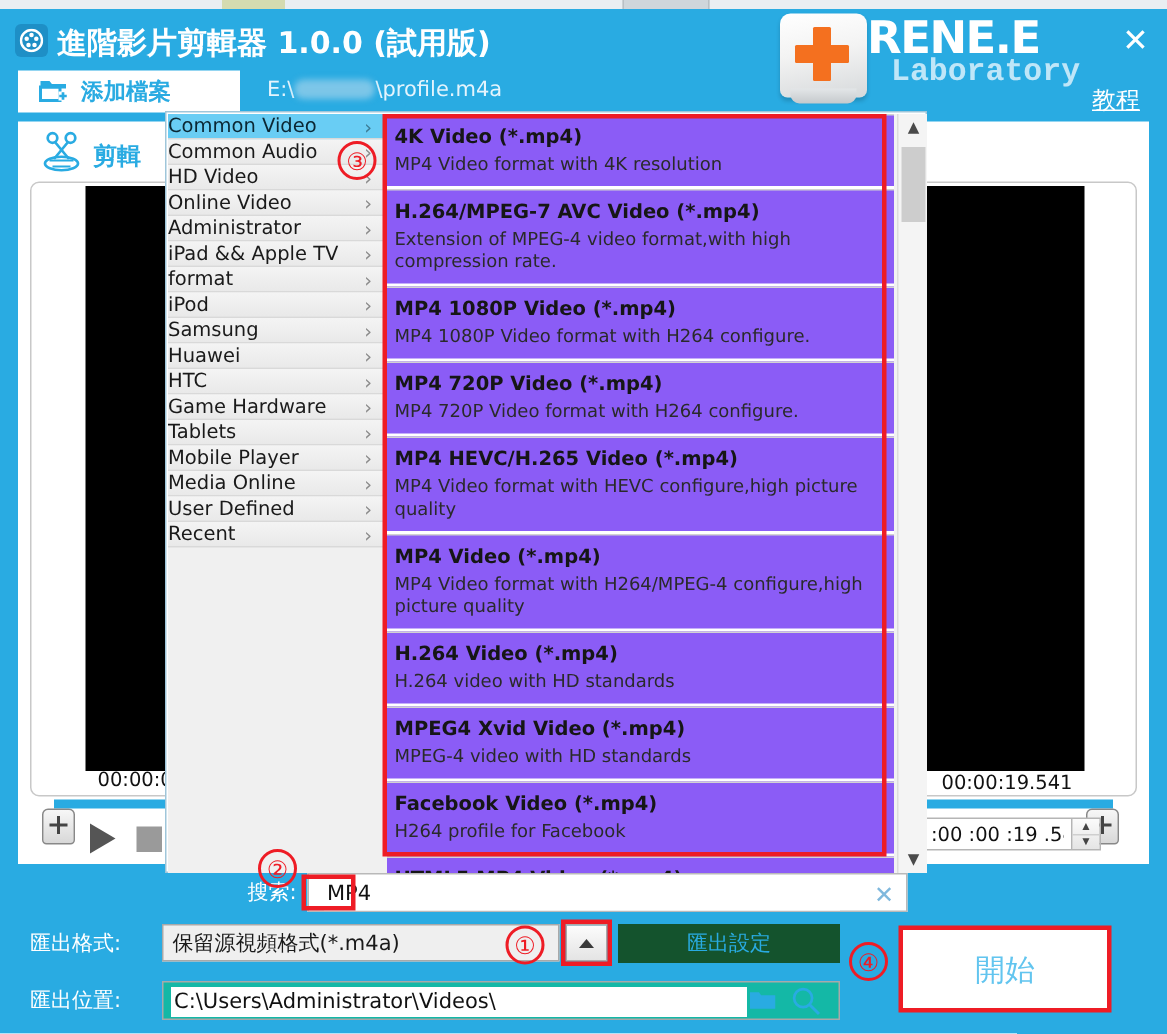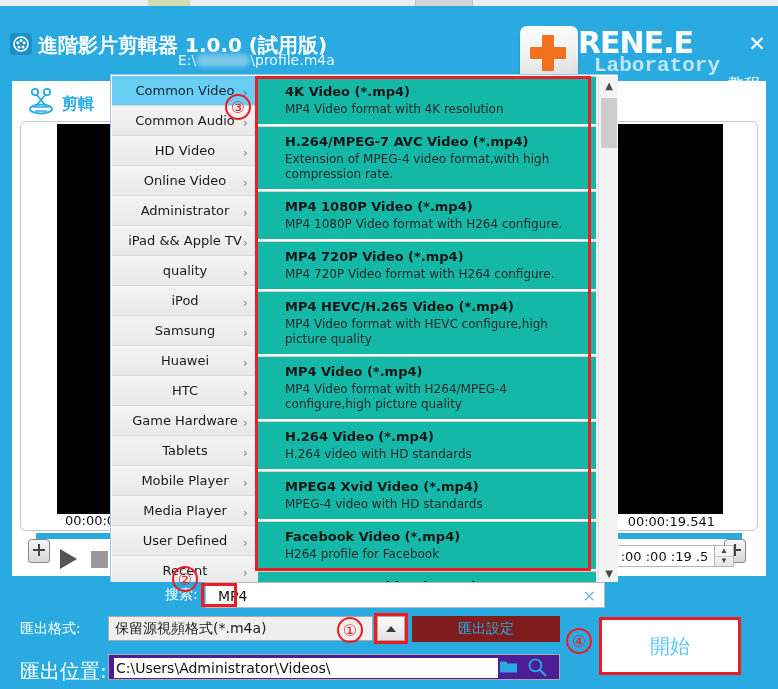--- a/index.html
+++ b/index.html
@@ -33,21 +33,21 @@
     background:#cfd6db; border-left:1px solid #b8bfc4; border-right:1px solid #b8bfc4;
   }
   .topstrip .tsgreen {
     position:absolute; left:148px; top:0; width:42px; height:7px;
     background:#d5dbb0;
   }
 
   
   .titlebar {
     position: absolute; left: 0; top: 7px;
-    width: 778px; height: 40px; margin-top: 17px;
+    width: 778px; height: 40px;
   }
   .app-icon {
     position: absolute; left: 10px; top: 9px;
     width: 22px; height: 22px; border-radius: 4px;
     background: #1e8fc6;
     display: flex; align-items: center; justify-content: center;
     color: #fff; font-size: 15px; line-height: 1;
   }
   .app-title {
     position: absolute; left: 38px; top: 8px;
@@ -260,24 +260,24 @@
     z-index: 40;
   }
   .cat-list {
     position: absolute; left: 1px; top: 1px;
     width: 146px; height: 506px;
     background: #f0f0f0;
     overflow: hidden;
   }
   .cat-item {
     position: relative;
-    height: 30px;
+    height: 17px;
     border-bottom: 1px solid #d9d9d9;
     background: linear-gradient(180deg,#f4f4f4,#e9e9e9);
-    display: flex; align-items: center; justify-content: center;
+    display: flex; align-items: center; 
     font-size: 13px; color: #1a1a1a;
     font-family: "DejaVu Sans", sans-serif;
     cursor: pointer;
     box-sizing: border-box;
   }
   .cat-item.active {
     background: #69cdf4;
     color: #0b2733;
   }
   .cat-item .chev {
@@ -293,24 +293,24 @@
     width: 360px; height: 506px;
     background: #f2f2f2;
     overflow: hidden;
   }
   .fmt-list {
     position: absolute; left: 0; top: 0;
     width: 338px; height: 506px;
     overflow: hidden;
   }
   .fmt-item {
-    background: #14b8a6;
+    background: #8b5cf6;
     border-bottom: 2px solid #ffffff;
     border-top: 1px solid #d2d2d2;
-    padding: 6px 10px 7px 27px;
+    padding: 6px 10px 7px 5px;
     box-sizing: border-box;
     cursor: pointer;
   }
   .fmt-title {
     font-size: 13px; font-weight: bold; color: #161616;
     font-family: "DejaVu Sans", sans-serif;
     line-height: 17px;
   }
   .fmt-desc {
     font-size: 12px; color: #2a2a2a;
@@ -391,21 +391,21 @@
     position: absolute; left: 0; top: 612px;
     width: 778px; height: 77px;
   }
   .lbl-format {
     position: absolute; left: 20px; top: 8px;
     color: #ffffff; font-size: 14px;
     font-family: "DejaVu Sans", sans-serif;
   }
   .lbl-location {
     position: absolute; left: 20px; top: 46px;
-    color: #ffffff; font-size: 20px;
+    color: #ffffff; font-size: 14px;
     font-family: "DejaVu Sans", sans-serif;
   }
   .fmt-input {
     position: absolute; left: 108px; top: 4px;
     width: 265px; height: 25px;
     background: #efefef;
     border: 1px solid #a9a9a9;
     box-sizing: border-box;
     font-size: 14px; color: #1a1a1a;
     padding: 3px 6px;
@@ -422,30 +422,30 @@
   }
   .fmt-arrow-btn .tri {
     width:0;height:0;
     border-left:5px solid transparent;
     border-right:5px solid transparent;
     border-bottom:6px solid #3a3a3a;
   }
   .export-set-btn {
     position: absolute; left: 412px; top: 4px;
     width: 148px; height: 26px;
-    background: #7f1d1d;
+    background: #14532d;
     display:flex; align-items:center; justify-content:center;
     color: #29abe2; font-size: 14px;
     font-family: "DejaVu Sans", sans-serif;
     cursor: pointer;
   }
   .loc-input-wrap {
     position: absolute; left: 108px; top: 42px;
     width: 452px; height: 26px;
-    background: #4c1d95;
+    background: #14b8a6;
     border: 1px solid #a9a9a9;
     box-sizing: border-box;
   }
   .loc-input-wrap input {
     position:absolute; left:5px; top:3px;
     width: 380px; height: 18px;
     border:none; outline:none;
     font-size: 14px; color:#111;
     font-family: "DejaVu Sans", sans-serif;
   }
@@ -531,20 +531,31 @@
         <div class="cross-v"></div>
       </div>
       <div class="brand-text">RENE.E</div>
       <div class="brand-sub">Laboratory</div>
     </div>
 
     <div class="close-btn">✕</div>
     <div class="tutorial-link">教程</div>
   </div>
 
+  <div class="addfile-btn">
+    <span class="addfile-icon">
+      <svg width="20" height="18" viewBox="0 0 20 18" aria-hidden="true">
+        <path d="M1 2h6l1.6 2H18v3H1z" fill="#29abe2"></path>
+        <path d="M1 6h13v9H1z" fill="none" stroke="#29abe2" stroke-width="2"></path>
+        <rect x="13" y="9" width="6" height="6" fill="#fff"></rect>
+        <path d="M16 9.5v5M13.5 12h5" stroke="#29abe2" stroke-width="1.8"></path>
+      </svg>
+    </span>
+    <span class="addfile-label">添加檔案</span>
+  </div>
   <div class="filepath">
     <span>E:\</span><span class="blur-mask"></span><span>\profile.m4a</span>
   </div>
 
   <div class="main-panel">
     <div class="tab-edit">
       <span>
         <svg width="32" height="30" viewBox="0 0 32 30" aria-hidden="true">
           <circle cx="9" cy="5" r="3.2" fill="none" stroke="#29abe2" stroke-width="1.8"></circle>
           <circle cx="21" cy="5" r="3.2" fill="none" stroke="#29abe2" stroke-width="1.8"></circle>
@@ -603,21 +614,21 @@
         </div>
         <div class="cat-item">
           <span>Administrator</span>
           <span class="chev">›</span>
         </div>
         <div class="cat-item">
           <span>iPad &amp;&amp; Apple TV</span>
           <span class="chev">›</span>
         </div>
         <div class="cat-item">
-          <span>quality</span>
+          <span>format</span>
           <span class="chev">›</span>
         </div>
         <div class="cat-item">
           <span>iPod</span>
           <span class="chev">›</span>
         </div>
         <div class="cat-item">
           <span>Samsung</span>
           <span class="chev">›</span>
         </div>
@@ -635,21 +646,21 @@
         </div>
         <div class="cat-item">
           <span>Tablets</span>
           <span class="chev">›</span>
         </div>
         <div class="cat-item">
           <span>Mobile Player</span>
           <span class="chev">›</span>
         </div>
         <div class="cat-item">
-          <span>Media Player</span>
+          <span>Media Online</span>
           <span class="chev">›</span>
         </div>
         <div class="cat-item">
           <span>User Defined</span>
           <span class="chev">›</span>
         </div>
         <div class="cat-item">
           <span>Recent</span>
           <span class="chev">›</span>
         </div>

